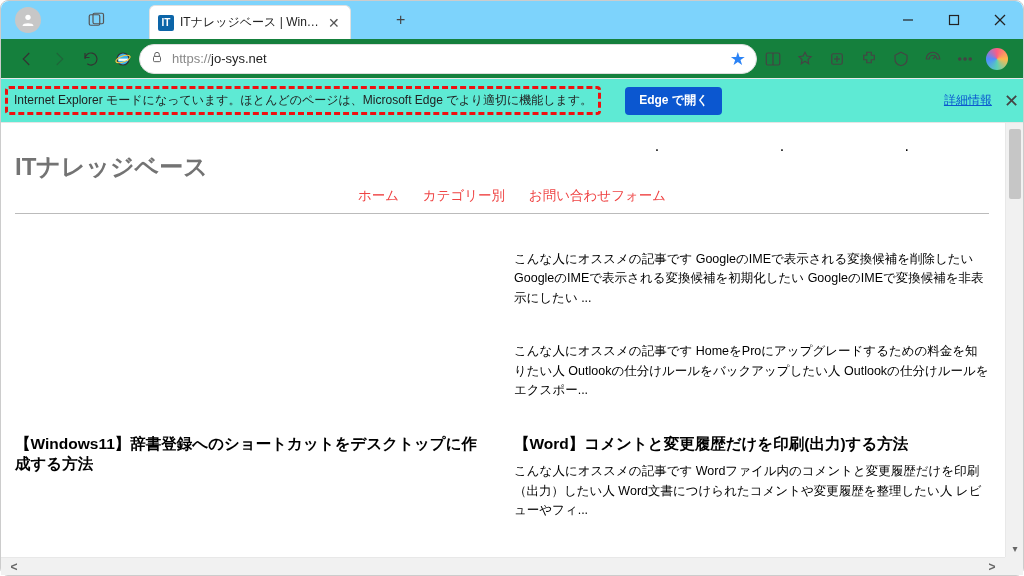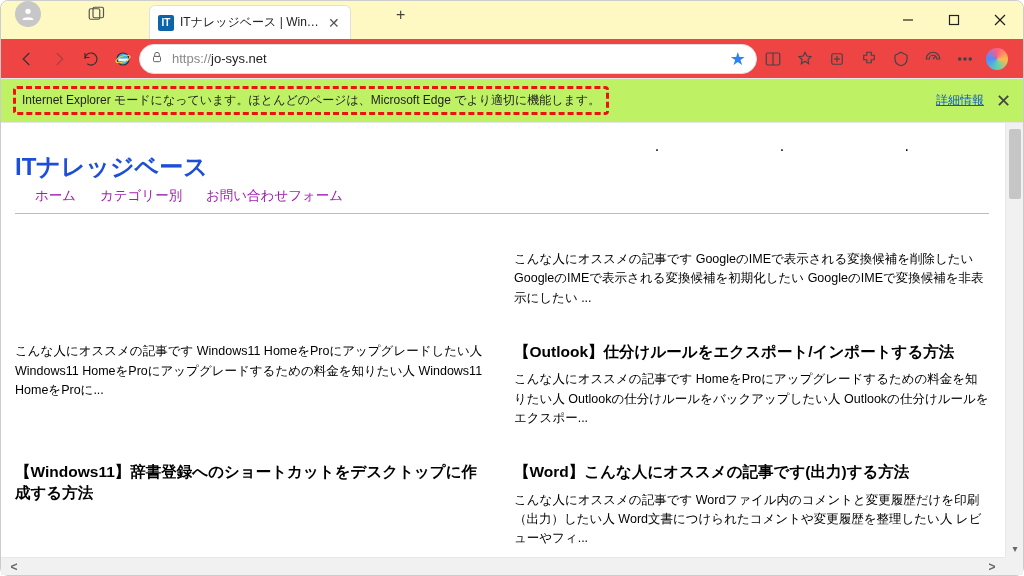--- a/index.html
+++ b/index.html
@@ -1,56 +1,56 @@
 <!DOCTYPE html>
 <html><head>
 <meta charset="utf-8">
 <style>
   * { margin: 0; padding: 0; box-sizing: border-box; }
   html, body { width: 1024px; height: 576px; font-family: "Segoe UI", Arial, sans-serif; background: #fff; overflow: hidden; }
   .window { width: 1024px; height: 576px; background: #fff; border: 1px solid #ccc; border-radius: 8px; display: flex; flex-direction: column; position: relative; }
-  .titlebar { height: 38px; display: flex; background: #fef9c3; border-radius: 8px 8px 0 0; gap: 32px; }
+  .titlebar { height: 38px; display: flex; align-items: center; background: #7dd3fc; border-radius: 8px 8px 0 0; gap: 32px; }
   .profile { width: 26px; height: 26px; border-radius: 50%; background: #c7c7c7; margin: 0 10px 0 14px; display:flex; align-items:center; justify-content:center; }
   .profile svg { width: 16px; height: 16px; fill: #fff; }
   .tabctl { width: 26px; height: 26px; display: flex; align-items: center; justify-content: center; color: #555; margin-right: 8px; }
   .tab { display: flex; align-items: center; background: #fff; border: 1px solid #e0e0e0; border-bottom: none; border-radius: 6px 6px 0 0; height: 34px; margin-top: 4px; padding: 0 8px 0 8px; max-width: 220px; gap: 6px; }
   .favicon { width: 16px; height: 16px; background: #0c65a8; color: #fff; font-size: 10px; font-weight: 700; display:flex; align-items:center; justify-content:center; border-radius: 2px;}
   .tabtitle { font-size: 12px; color: #222; white-space: nowrap; overflow: hidden; text-overflow: ellipsis; max-width: 140px; }
   .tabclose { font-size: 14px; color: #555; padding: 0 2px; }
   .newtab { width: 28px; height: 28px; display:flex; align-items:center; justify-content:center; color:#444; font-size: 16px; margin-left: 4px;}
   .winbtns { margin-left: auto; display: flex; }
   .winbtn { width: 46px; height: 38px; display:flex; align-items:center; justify-content:center; color:#222; }
   .winbtn svg { width: 12px; height: 12px; stroke: #222; stroke-width: 1.2; fill: none; }
 
-  .addrbar { height: 40px; display:flex; align-items:center; padding: 0 10px; border-bottom: 1px solid #e8e8e8; background:#ef4444;}
+  .addrbar { height: 40px; display:flex; align-items:center; padding: 0 10px; border-bottom: 1px solid #e8e8e8; background:#15803d;}
   .navbtn { width: 32px; height: 32px; display:flex; align-items:center; justify-content:center; border-radius: 4px; color:#333;}
   .navbtn svg { width: 18px; height: 18px; stroke:#333; stroke-width: 1.6; fill: none; }
   .ieicon { width: 18px; height: 18px; }
   .urlbox { flex: 1; height: 30px; border: 1px solid #ddd; border-radius: 16px; display:flex; align-items:center; padding: 0 10px; gap: 8px; background: #fff;}
   .lock svg { width: 14px; height: 14px; stroke:#555; fill:none; stroke-width:1.6;}
   .urltext { font-size: 13px; color: #888; }
   .urltext .host { color: #222; }
   .star { margin-left: auto; color: #2b83f6; font-size: 18px; }
   .ricon { width: 32px; height: 32px; display:flex; align-items:center; justify-content:center; color:#444;}
   .ricon svg { width: 18px; height: 18px; stroke:#444; fill:none; stroke-width:1.6;}
   .copilot { width: 22px; height: 22px; border-radius: 50%; background: conic-gradient(#ff5c83,#ffb84d,#5ad1b5,#4f8cff,#ff5c83); }
 
-  .iebar { display:flex; align-items:center; padding: 6px 12px; background:#bef264; border-bottom: 1px solid #e5e5e5; gap: 24px; height: 44px;}
+  .iebar { display:flex; align-items:center; padding: 6px 4px; background:#5eead4; border-bottom: 1px solid #e5e5e5; gap: 24px; height: 44px;}
   .iemsg-wrap { border: 3px dashed #e11; border-radius: 4px; padding: 3px 6px; }
   .iemsg { font-size: 12px; color: #222; white-space: nowrap; }
   .edgebtn { background:#0b57d0; color:#fff; border:none; border-radius:4px; height:28px; padding:0 14px; font-size:12px; font-weight:700;}
   .ieright { margin-left: auto; display:flex; align-items:center; gap:12px;font-family:Liberation Serif, serif;}
   .iedetail { color:#0b57d0; font-size:12px; text-decoration: underline; }
   .ieclose { font-size:18px; color:#444; }
 
   .content { flex: 1; position: relative; overflow: hidden; background:#fff;}
   .page { position:absolute; top:0; left:0; right: 20px; bottom: 18px; overflow:hidden; padding: 12px 14px 0 14px; font-family: "MS PGothic","Hiragino Kaku Gothic Pro",sans-serif;}
-  .sitetitle { font-size: 24px; font-weight: 700; color: #1d4ed8; margin-top: 16px; }
+  .sitetitle { font-size: 24px; font-weight: 700; color: #737373; margin-top: 16px; }
   .dots { position:absolute; top: 14px; right: 36px; letter-spacing: 58px; font-size: 16px; color:#000; }
-  .menu { text-align: left; font-size: 13.5px; color:#a21caf; margin-top: 4px; }
+  .menu { text-align: center; font-size: 13.5px; color:#ef4444; margin-top: 4px; }
   .menu span { margin-left: 20px; }
   hr.rule { border:none; border-top:1px solid #bbb; margin: 8px 0 36px 0;}
   .grid { display:grid; grid-template-columns: 1fr 1fr; column-gap: 24px; row-gap: 34px; }
   .atitle { font-size: 15.5px; font-weight: 700; color:#000; margin-bottom: 8px; line-height: 1.3;}
   .aexcerpt { font-size: 12.5px; color:#000; line-height: 1.55; }
 
   .vscroll { position:absolute; top:0; right:0; width: 18px; bottom: 18px; background:#f1f1f1; border-left:1px solid #e8e8e8;}
   .vscroll .thumb { position:absolute; top:6px; left:3px; width:12px; height:70px; background:#c6c6c6; border-radius:2px;}
   .vscroll .arr { position:absolute; left:0; width:18px; height:18px; display:flex; align-items:center; justify-content:center; color:#666; font-size:10px; background:#f1f1f1;}
   .vscroll .arr.bot { bottom: 0; }
@@ -178,20 +178,21 @@
       </div>
     <div class="ricon">
         <div class="copilot"></div>
       </div>
   </div>
 
   <div class="iebar">
     <div class="iemsg-wrap">
       <div class="iemsg">Internet Explorer モードになっています。ほとんどのページは、Microsoft Edge でより適切に機能します。</div>
     </div>
+    <button class="edgebtn">Edge で開く</button>
     <div class="ieright">
       <a class="iedetail">詳細情報</a>
       <span class="ieclose">✕</span>
     </div>
   </div>
 
   <div class="content">
     <div class="page">
       <div class="dots">.  .  .</div>
       <div class="sitetitle">ITナレッジベース</div>
@@ -201,31 +202,29 @@
         <span>お問い合わせフォーム</span>
       </div>
       <hr class="rule">
       <div class="grid">
         <div>
           </div>
         <div>
             <div class="aexcerpt">こんな人にオススメの記事です GoogleのIMEで表示される変換候補を削除したい GoogleのIMEで表示される変換候補を初期化したい GoogleのIMEで変換候補を非表示にしたい ...</div>
           </div>
         <div>
-            <div class="aexcerpt">こんな人にオススメの記事です Windows11 HomeをProにアップグレードしたい人 Windows11 HomeをProにアップグレードするための料金を知りたい人 Windows11 HomeをProに...</div>
-          </div>
-        <div>
-            <div class="atitle">【Outlook】仕分けルールをエクスポート/インポートする方法</div>
+          </div>
+        <div>
             <div class="aexcerpt">こんな人にオススメの記事です HomeをProにアップグレードするための料金を知りたい人 Outlookの仕分けルールをバックアップしたい人 Outlookの仕分けルールをエクスポー...</div>
           </div>
         <div>
             <div class="atitle">【Windows11】辞書登録へのショートカットをデスクトップに作成する方法</div>
           </div>
         <div>
-            <div class="atitle">【Word】こんな人にオススメの記事です(出力)する方法</div>
+            <div class="atitle">【Word】コメントと変更履歴だけを印刷(出力)する方法</div>
             <div class="aexcerpt">こんな人にオススメの記事です Wordファイル内のコメントと変更履歴だけを印刷（出力）したい人 Word文書につけられたコメントや変更履歴を整理したい人 レビューやフィ...</div>
           </div>
       </div>
     </div>
 
     <div class="vscroll">
       <div class="thumb"></div>
       <div class="arr bot">▾</div>
     </div>
     <div class="hscroll">

